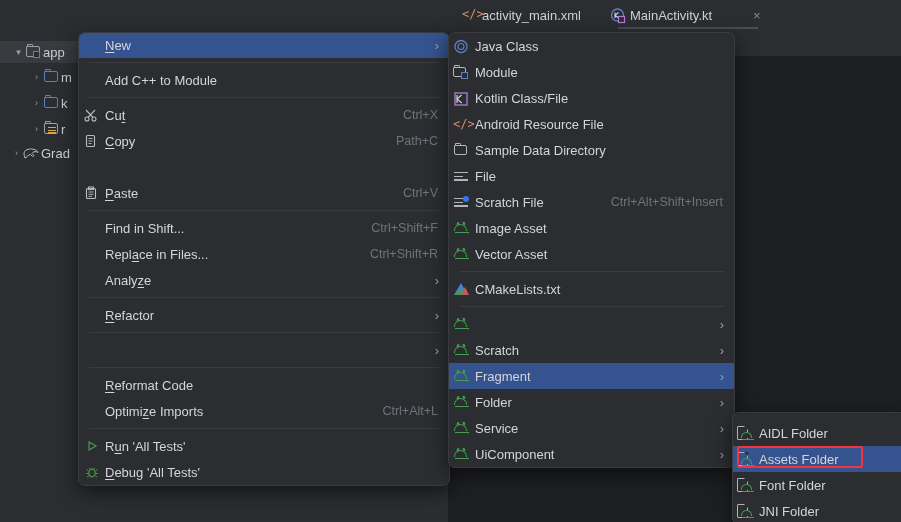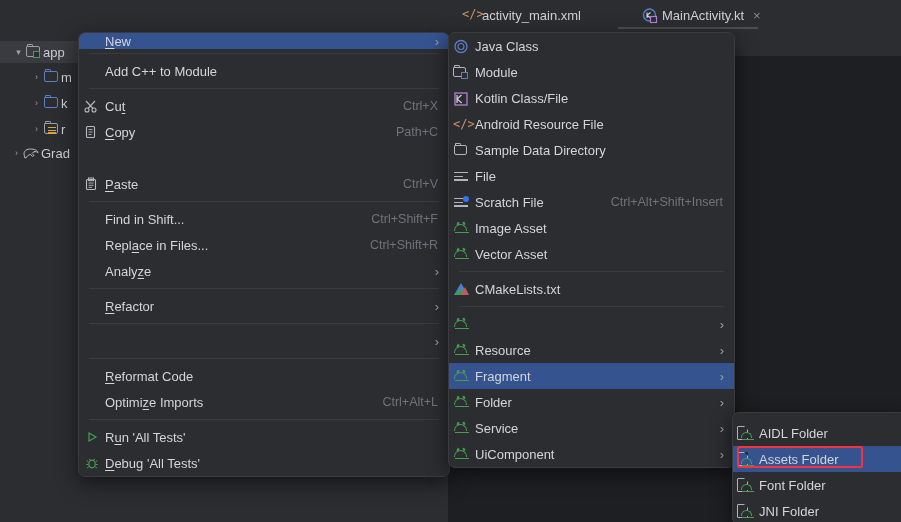--- a/index.html
+++ b/index.html
@@ -77,21 +77,21 @@
     position: absolute; left: 448px; top: 0; width: 453px; height: 522px;
     background: #1e1f22;
   }
   #tabbar {
     position: absolute; left: 0; top: 0; width: 453px; height: 30px;
     background: #2b2d30;
   }
   .tab { position: absolute; top: 0; height: 30px; display: flex; align-items: center;
          font-size: 13px; color: #ced0d6; }
   #tab-xml { left: 14px; }
-  #tab-kt  { left: 194px; text-align: center; }
+  #tab-kt  { left: 162px; text-align: center; }
   .tab .tico { width: 20px; display: inline-block; position: relative; height: 16px; }
   .tab-close { position: absolute; left: 305px; top: 8px; font-size: 13px; color: #868a91; }
   .tab-underline { position: absolute; left: 170px; top: 27px; width: 140px; height: 2px;
                    background: #4a4d52; }
 
   #code-panel {
     position: absolute; left: 0; top: 30px; width: 453px; height: 492px;
     background: #1e1f22;
   }
   #breadcrumb-row {
@@ -296,21 +296,21 @@
         <span class="bc">tartkotlin</span>
       </div>
       <div class="code-line" style="top:92px;">mpatActivity() {</div>
       <div class="code-line param" style="top:114px;">savedInstanceState: Bu</div>
       <div class="code-line" style="top:136px;">edInstanceState)</div>
       <div class="code-line" style="top:158px;"><span>ayout.</span><span class="lnk">activity_main</span><span>)</span></div>
     </div>
   </div>
 
   <div class="menu" id="menu1">
-    <div class="mrow hl" style="height:16px;">
+    <div class="mrow hl" style="height:25px;">
       <span class="micon"></span>
       <span class="mlabel"><u class="mn">N</u><span>ew</span></span>
       <span class="marrow">›</span>
     </div>
     <div class="msep"></div>
     <div class="mrow">
       <span class="micon"></span>
       <span class="mlabel">Add C++ to Module</span>
     </div>
     <div class="msep"></div>
@@ -518,21 +518,21 @@
       <span class="mlabel"></span>
       <span class="marrow">›</span>
     </div>
     <div class="mrow">
       <span class="micon">
           <span class="andro">
             <i class="a1"></i>
             <i class="a2"></i>
           </span>
         </span>
-      <span class="mlabel">Resource</span>
+      <span class="mlabel">Scratch</span>
       <span class="marrow">›</span>
     </div>
     <div class="mrow hl">
       <span class="micon">
           <span class="andro">
             <i class="a1"></i>
             <i class="a2"></i>
           </span>
         </span>
       <span class="mlabel">Fragment</span>

